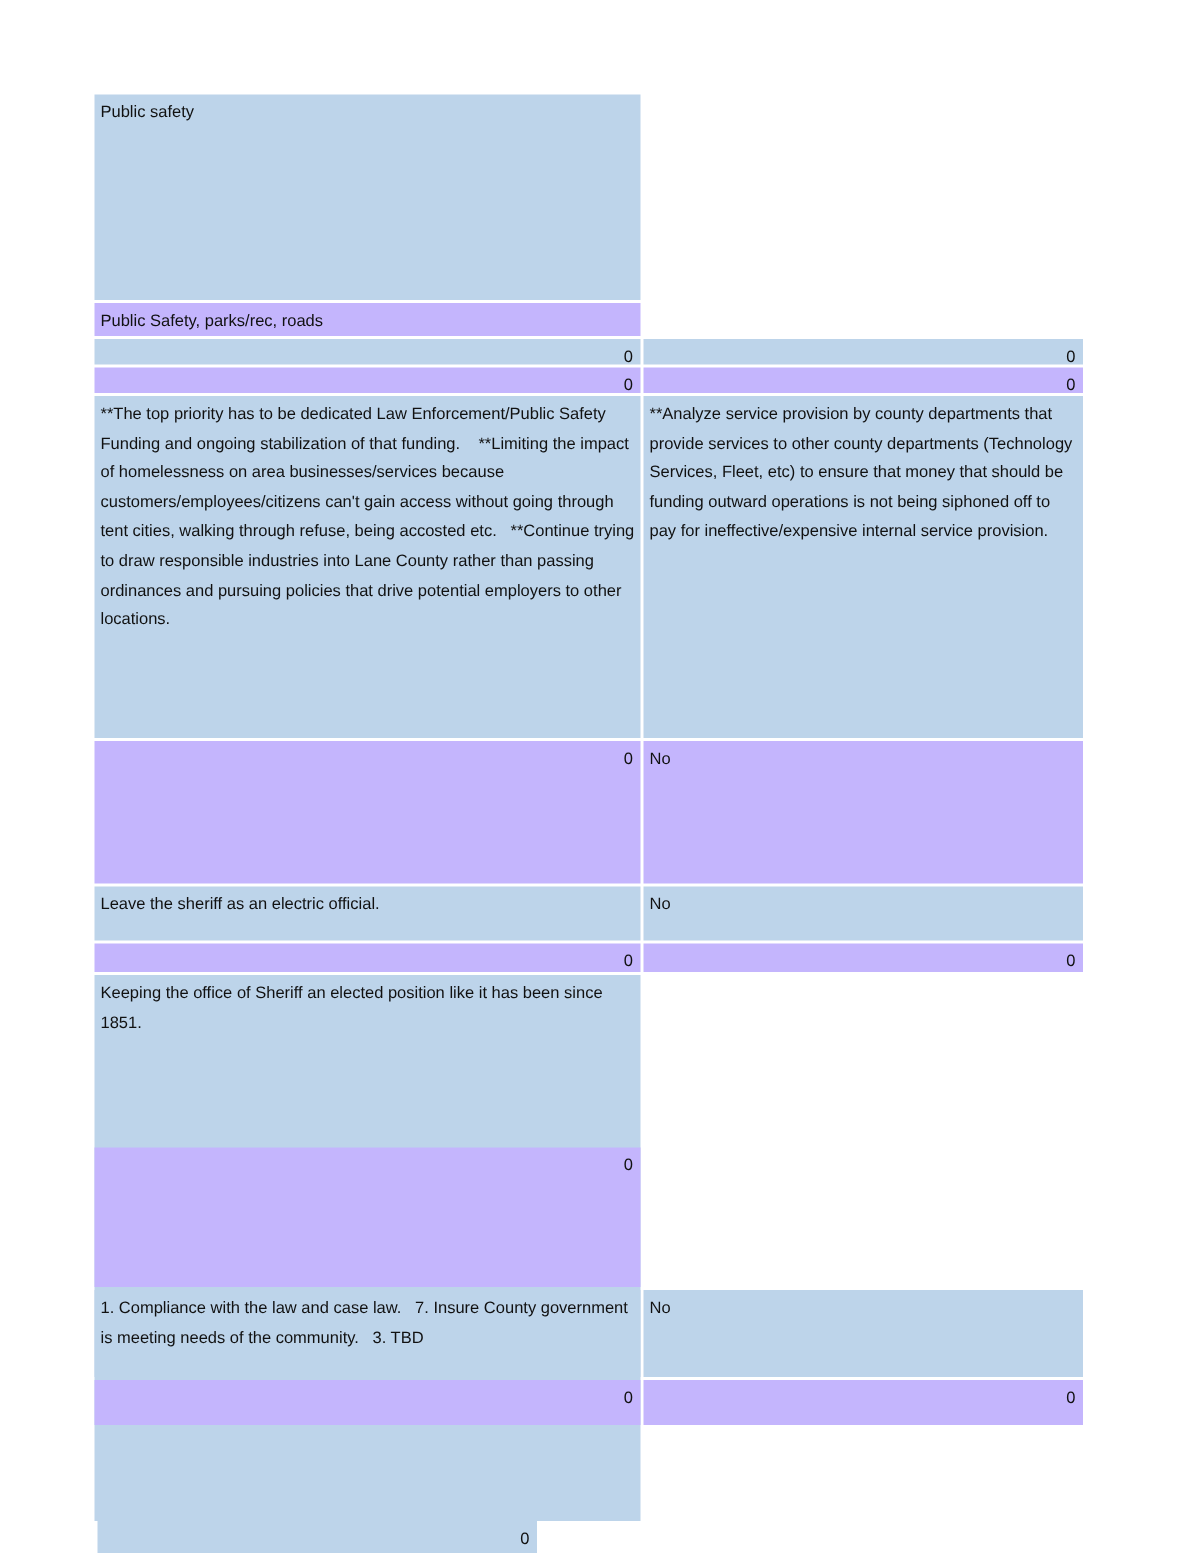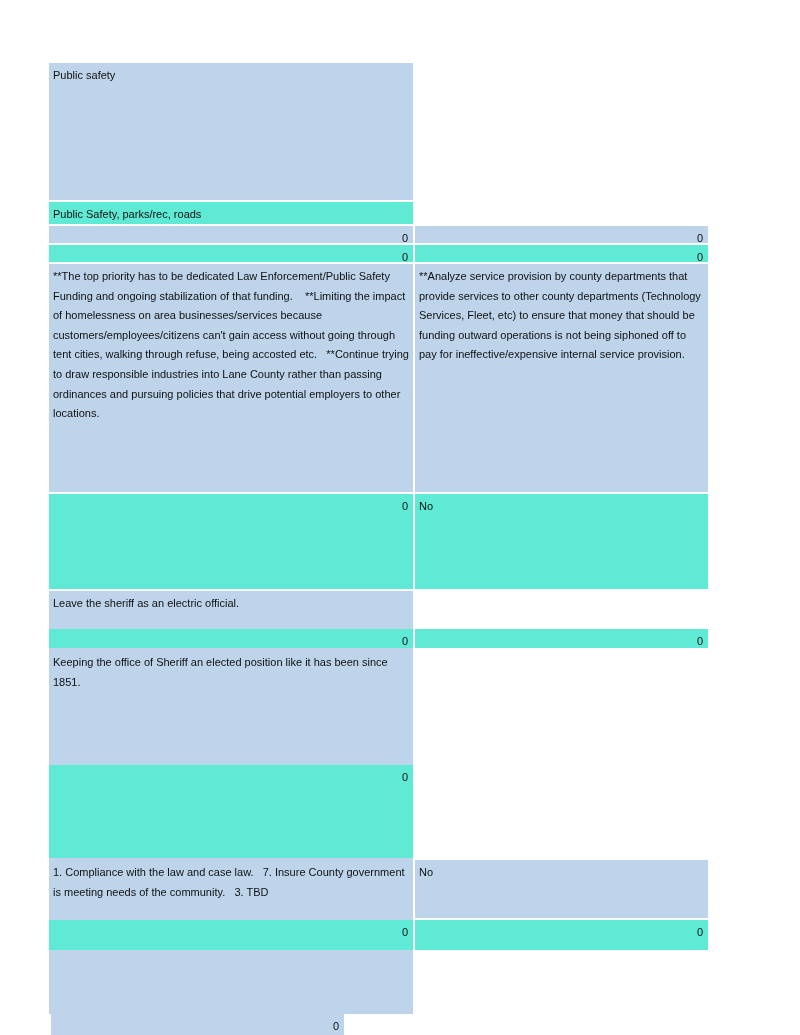--- a/index.html
+++ b/index.html
@@ -9,21 +9,21 @@
   }
   body {
     width: 800px;
     height: 1035px;
     font-family: "Liberation Sans", sans-serif;
     -webkit-font-smoothing: antialiased;
   }
 
   #sheet {
     position: absolute;
-    left: 49px;
+    left: 63px;
     top: 63px;
     width: 588px;
   }
 
   .row {
     display: flex;
     align-items: stretch;
     width: 100%;
     margin-bottom: 2px;
   }
@@ -44,21 +44,21 @@
     width: 364px;
     flex: 0 0 364px;
   }
   .cell.col-b {
     width: 293px;
     flex: 0 0 293px;
     margin-left: 2px;
   }
 
   .shade-med  { background: #bdd4ea; }
-  .shade-lite { background: #5eead4; }
+  .shade-lite { background: #c4b5fd; }
 
   .num {
     text-align: right;
     padding-right: 5px;
   }
   .txt {
     text-align: left;
   }
 </style>
 </head>
@@ -80,21 +80,21 @@
       <div class="cell col-b shade-lite num">0</div>
     </div>
     <div class="row" style="height: 228px;">
       <div class="cell col-a shade-med txt">**The top priority has to be dedicated Law Enforcement/Public Safety Funding and ongoing stabilization of that funding.    **Limiting the impact of homelessness on area businesses/services because customers/employees/citizens can't gain access without going through tent cities, walking through refuse, being accosted etc.   **Continue trying to draw responsible industries into Lane County rather than passing ordinances and pursuing policies that drive potential employers to other locations.</div>
       <div class="cell col-b shade-med txt">**Analyze service provision by county departments that provide services to other county departments (Technology Services, Fleet, etc) to ensure that money that should be funding outward operations is not being siphoned off to pay for ineffective/expensive internal service provision.</div>
     </div>
     <div class="row" style="height: 95px;">
       <div class="cell col-a shade-lite num">0</div>
       <div class="cell col-b shade-lite txt">No</div>
     </div>
-    <div class="row" style="height: 36px; flex-direction: column;">
+    <div class="row" style="height: 36px;">
       <div class="cell col-a shade-med txt">Leave the sheriff as an electric official.</div>
       <div class="cell col-b shade-med txt">No</div>
     </div>
     <div class="row" style="height: 19px;">
       <div class="cell col-a shade-lite num">0</div>
       <div class="cell col-b shade-lite num">0</div>
     </div>
     <div class="row" style="height: 113px; flex-direction: column;">
       <div class="cell col-a shade-med txt">Keeping the office of Sheriff an elected position like it has been since 1851.</div>
       <div class="cell col-b shade-med num">0</div>

